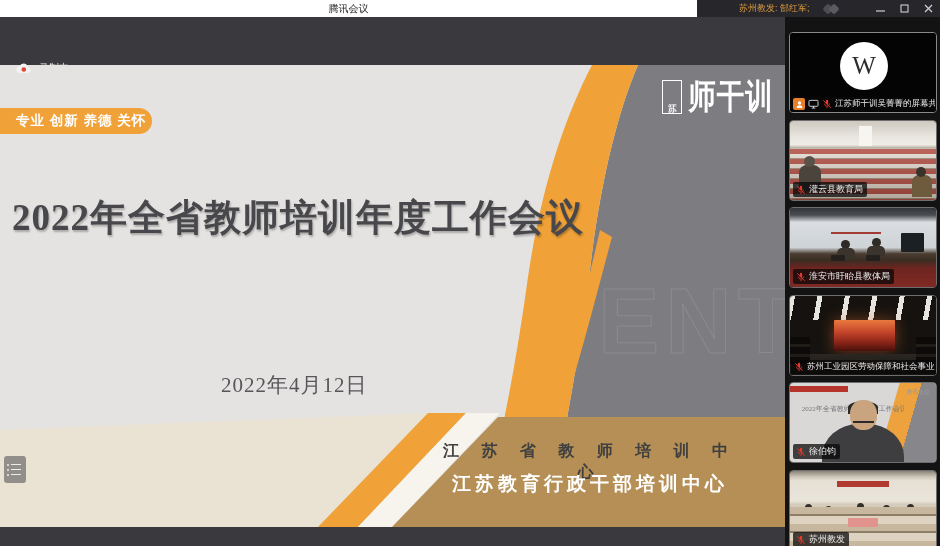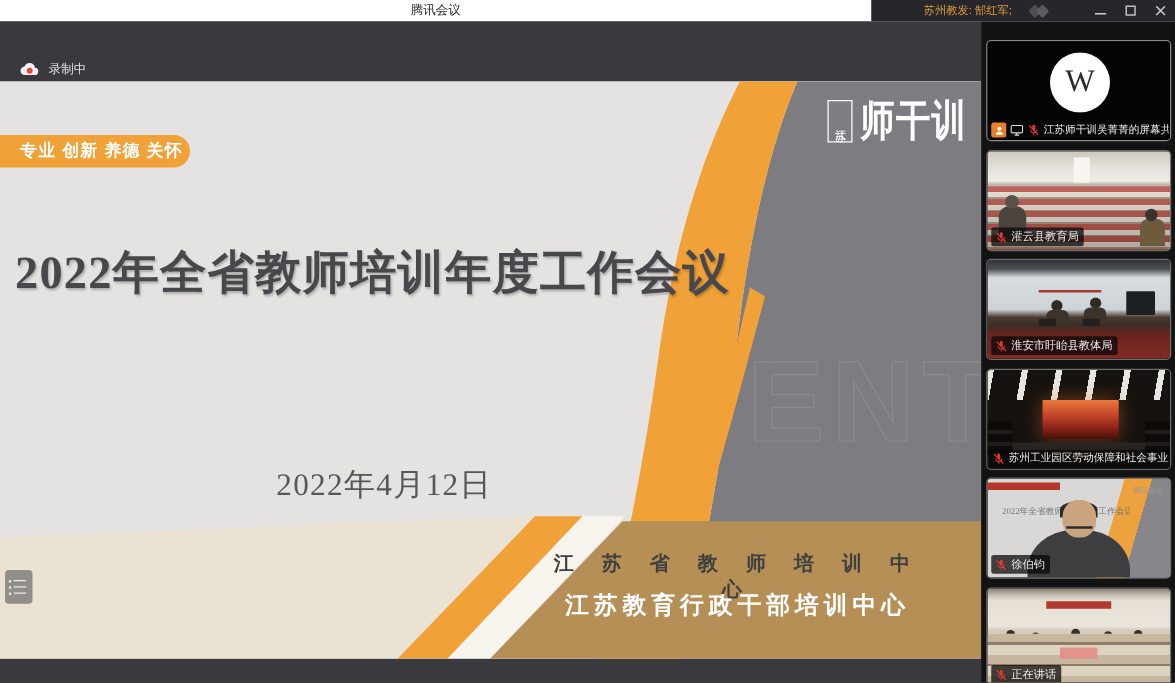--- a/index.html
+++ b/index.html
@@ -17,39 +17,39 @@
   .tm-logo{position:relative;width:20px;height:12px;margin-left:12px;flex:0 0 auto;}
   .tm-logo i{position:absolute;width:8px;height:8px;background:#4d4d54;border-radius:2px;
        transform:rotate(45deg);top:2px;}
   .tm-logo i:nth-child(1){left:2px;}
   .tm-logo i:nth-child(2){left:8px;background:#5a5a61;}
   .win-controls{display:flex;margin-left:auto;}
   .win-btn{width:24px;height:17px;display:flex;align-items:center;justify-content:center;cursor:default;}
   .win-btn svg{display:block;}
 
   
-  .rec{position:absolute;left:16px;top:48px;display:flex;align-items:center;gap:7px;z-index:5;}
+  .rec{position:absolute;left:16px;top:61px;display:flex;align-items:center;gap:7px;z-index:5;}
   .rec-label{font-size:10px;color:#e3e3e3;}
 
   
   .slide{position:absolute;left:0;top:65px;width:785px;height:462px;background:#e4e3e1;overflow:hidden;}
   .slide-svg{position:absolute;left:0;top:0;}
   .badge{position:absolute;left:0;top:43px;width:152px;height:26px;background:#f0a137;
        border-radius:0 13px 13px 0;color:#fff;font-weight:bold;font-size:13.5px;
        line-height:26px;padding-left:16px;letter-spacing:1px;}
   .logo{position:absolute;left:662px;top:12px;display:flex;align-items:center;gap:4px;color:#fff;text-align:center;}
   .logo-box{width:20px;height:34px;border:1.5px solid #fff;display:flex;align-items:center;
        justify-content:center;font-size:9px;writing-mode:vertical-rl;letter-spacing:1px;}
   .logo-name{font-family:"Liberation Serif",serif;font-size:29px;font-weight:bold;
        transform:scale(.95,1.18);letter-spacing:1px;}
   .slide-title{position:absolute;left:12px;top:128px;width:720px;
        font-family:"Liberation Serif",serif;font-weight:bold;font-size:37px;color:#48484c;
        letter-spacing:1px;white-space:nowrap;text-shadow:1px 2px 2px rgba(0,0,0,.25);}
   .slide-date{position:absolute;left:221px;top:306px;font-family:"Liberation Serif",serif;
-       font-size:25px;color:#57575b;letter-spacing:1px;}
+       font-size:21px;color:#57575b;letter-spacing:1px;}
   .org1{position:absolute;left:430px;top:376px;width:320px;text-align:center;color:#404040;
        font-weight:bold;font-size:16px;letter-spacing:9px;}
   .org2{position:absolute;left:430px;top:406px;width:320px;text-align:center;color:#fff;
        font-weight:bold;font-size:19px;letter-spacing:4px;}
 
   
   .handle{position:absolute;left:4px;top:456px;width:22px;height:27px;border-radius:3px;
        background:rgba(72,72,76,.55);z-index:6;display:flex;flex-direction:column;
        justify-content:center;gap:3px;padding-left:3px;}
   .handle i{display:flex;align-items:center;gap:2px;}
@@ -378,18 +378,18 @@
       </div>
       <div class="plabel">
         <span class="badge-ic">
           <svg width="10" height="10" viewBox="0 0 12 12">
               <rect x="4.6" y="1" width="2.8" height="5.4" rx="1.4" fill="#e0392e"></rect>
               <path d="M3,5.6 a3,3 0 0 0 6,0" fill="none" stroke="#e0392e" stroke-width="1"></path>
               <line x1="6" y1="9" x2="6" y2="11" stroke="#e0392e" stroke-width="1"></line>
               <line x1="1.6" y1="1.6" x2="10.4" y2="10.6" stroke="#e0392e" stroke-width="1.2"></line>
             </svg>
         </span>
-        <span>正在讲话</span>
+        <span>苏州教发</span>
       </div>
     </div>
 
   </div>
 </div>
 
 </body></html>

